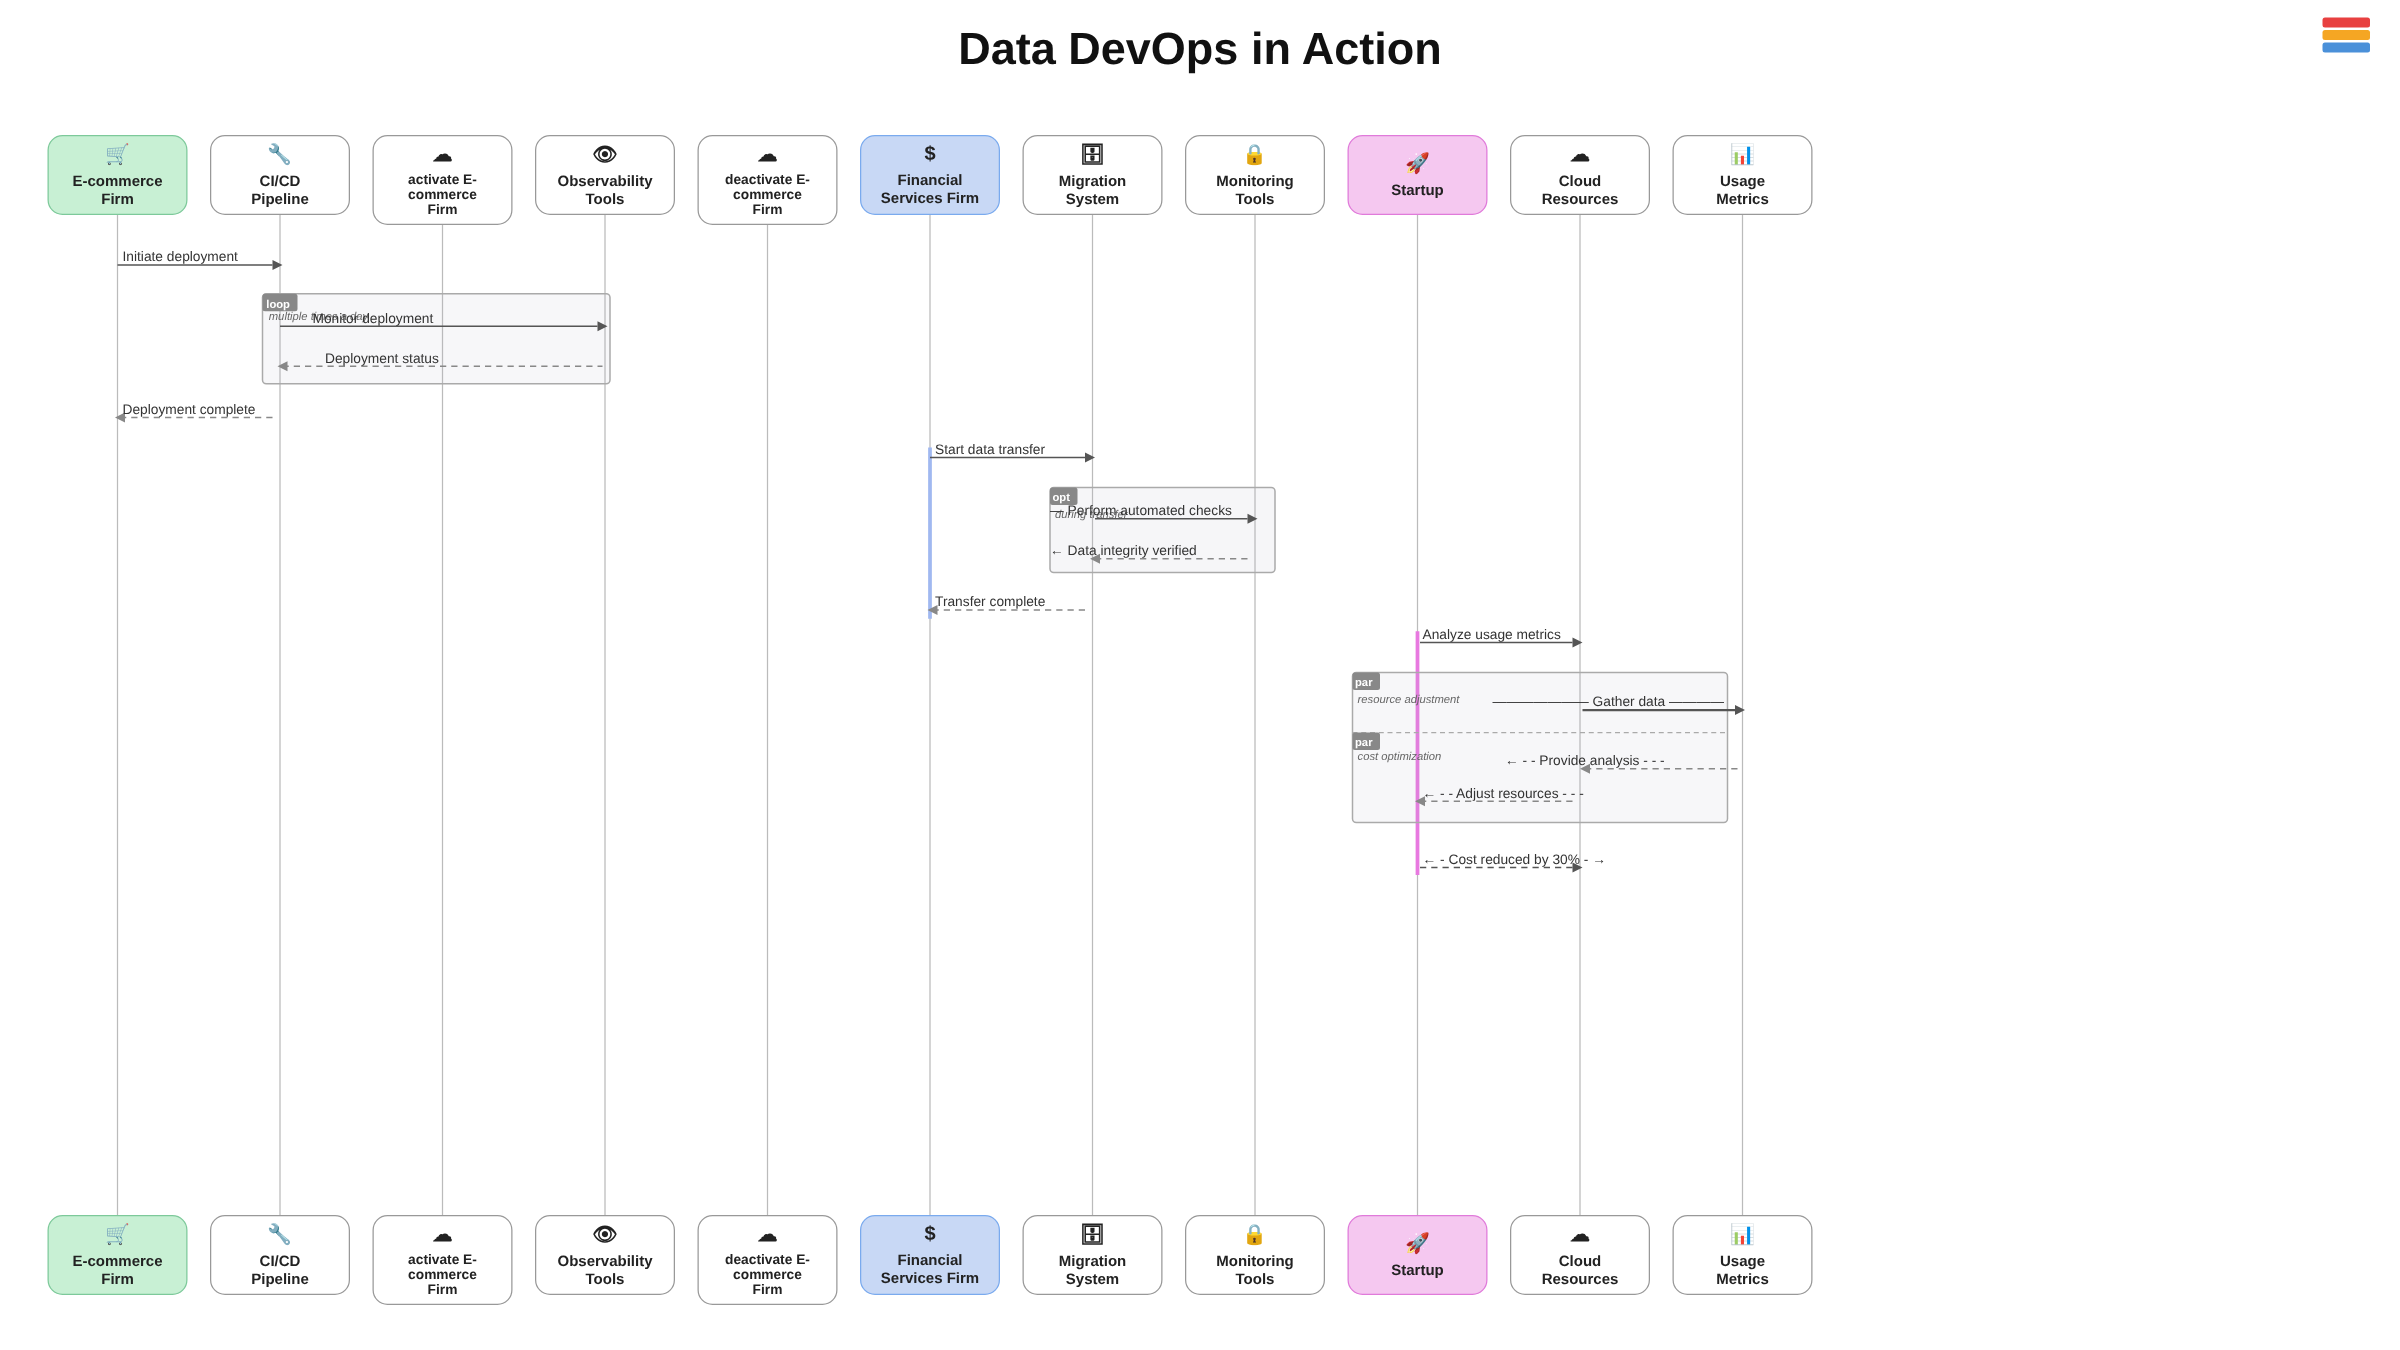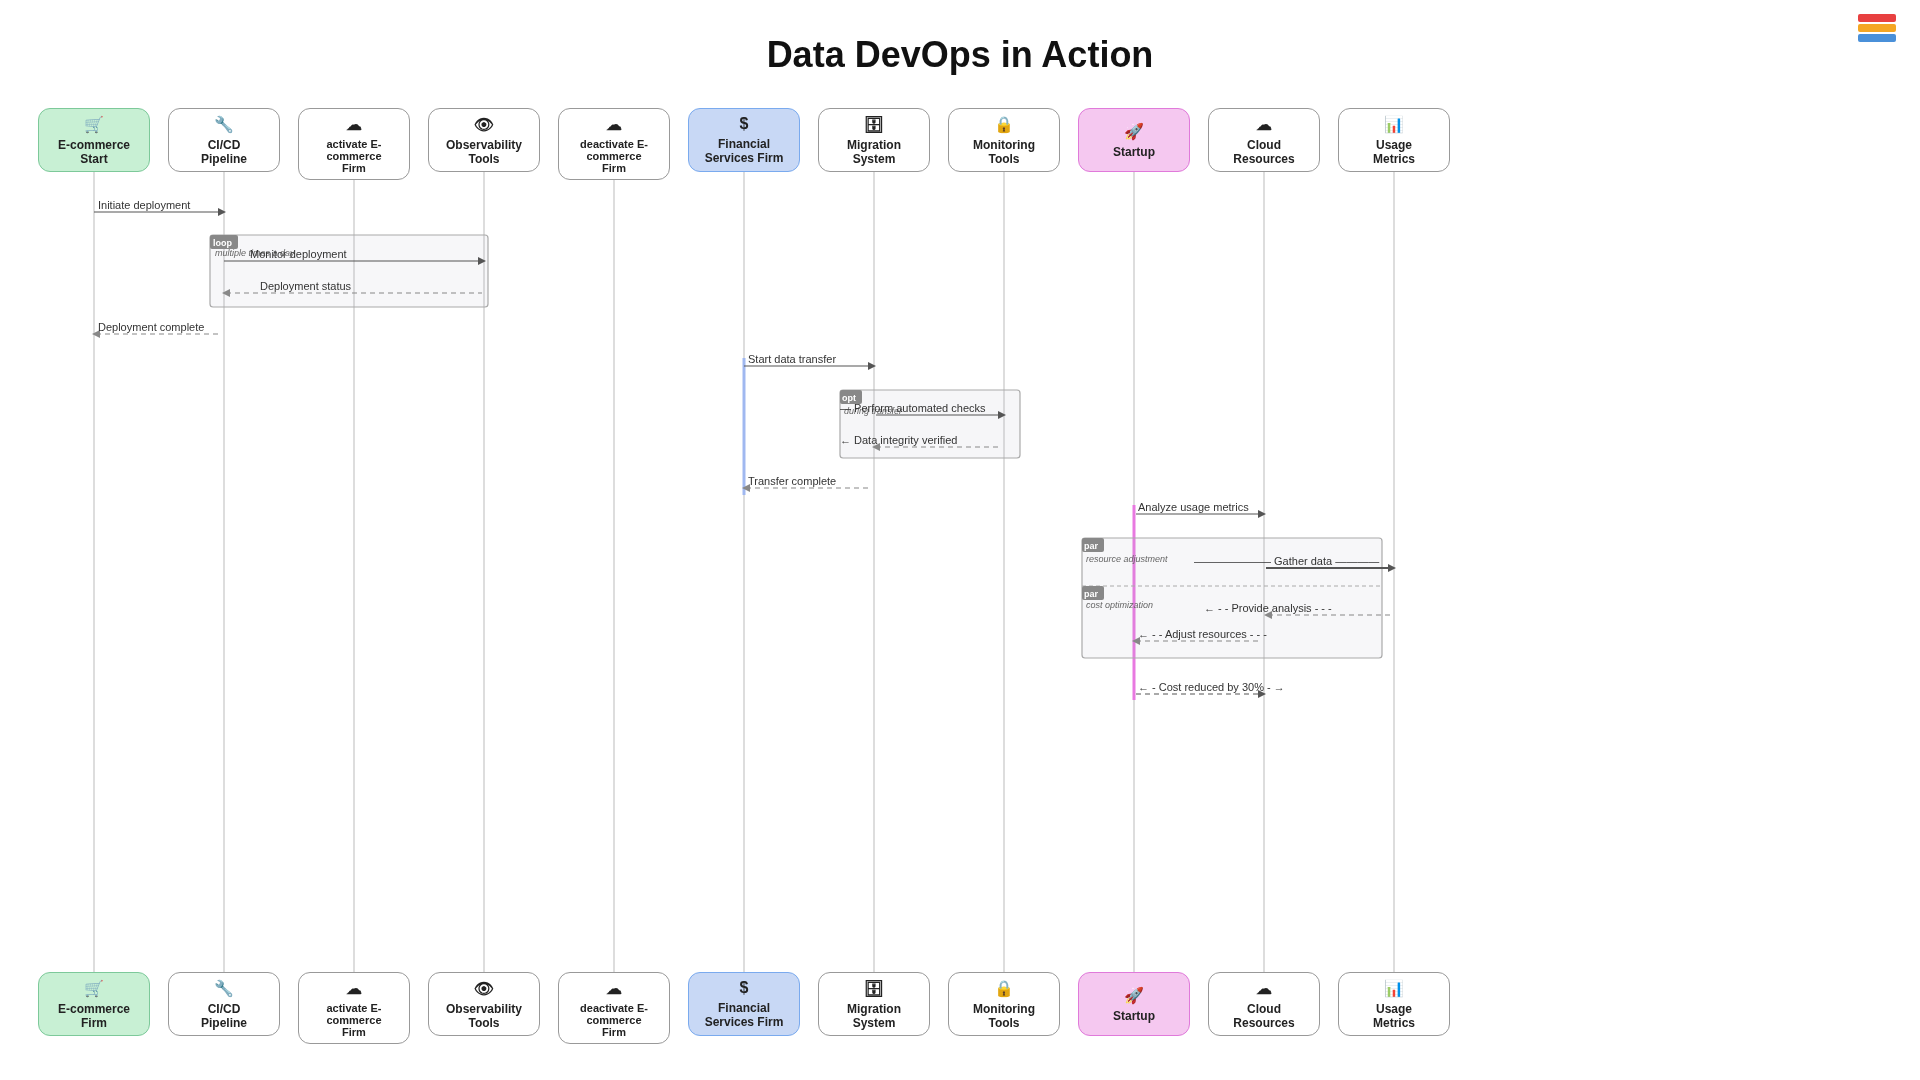--- a/index.html
+++ b/index.html
@@ -10,21 +10,21 @@
       height: 1080px;
       overflow: hidden;
       position: relative;
     }
 
     
     .page-title {
       text-align: center;
       font-size: 36px;
       font-weight: 800;
-      padding-top: 34px;
+      padding-top: 18px;
       padding-bottom: 10px;
       color: #111;
     }
 
     
     .logo {
       position: absolute;
       top: 14px;
       right: 24px;
       display: flex;
@@ -192,21 +192,21 @@
 
   <line x1="1136" y1="694" x2="1262" y2="694" stroke="#555" stroke-width="1.2" stroke-dasharray="5,4"></line>
   <polygon points="1258,690 1266,694 1258,698" fill="#555"></polygon>
   <text x="1138" y="691" font-size="11" fill="#333">← - Cost reduced by 30% - →</text>
 
 </svg>
 
 <div class="actor-box green" style="left:38px; top:108px;">
   <span class="icon">🛒</span>
   <span>E-commerce
-Start</span>
+Firm</span>
 </div>
 
 <div class="actor-box" style="left:168px; top:108px;">
   <span class="icon">🔧</span>
   <span>CI/CD<br>Pipeline</span>
 </div>
 
 <div class="actor-box" style="left:298px; top:108px; height:72px;">
   <span class="icon">☁</span>
   <span style="font-size:11px;">activate E-<br>commerce<br>Firm</span>

